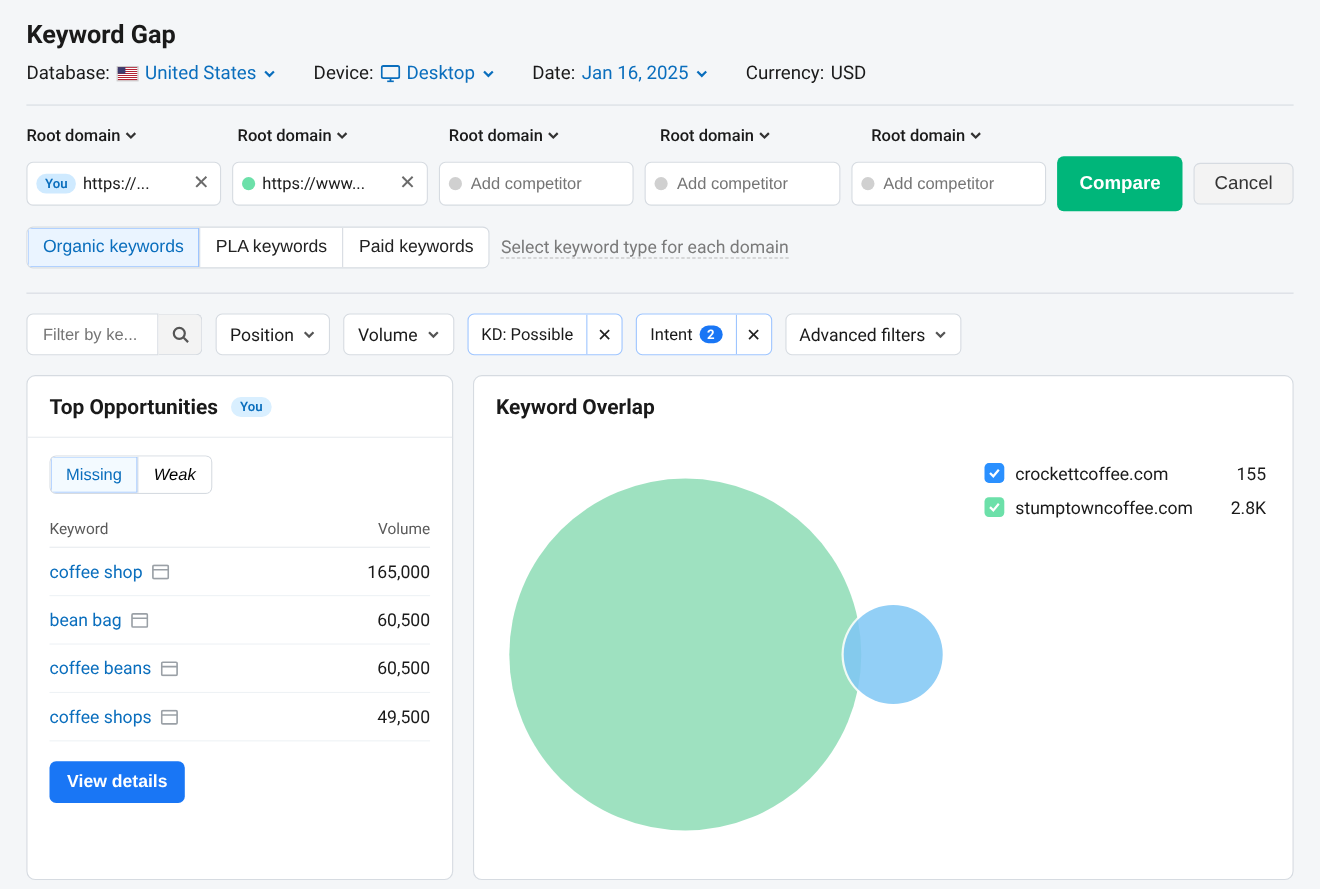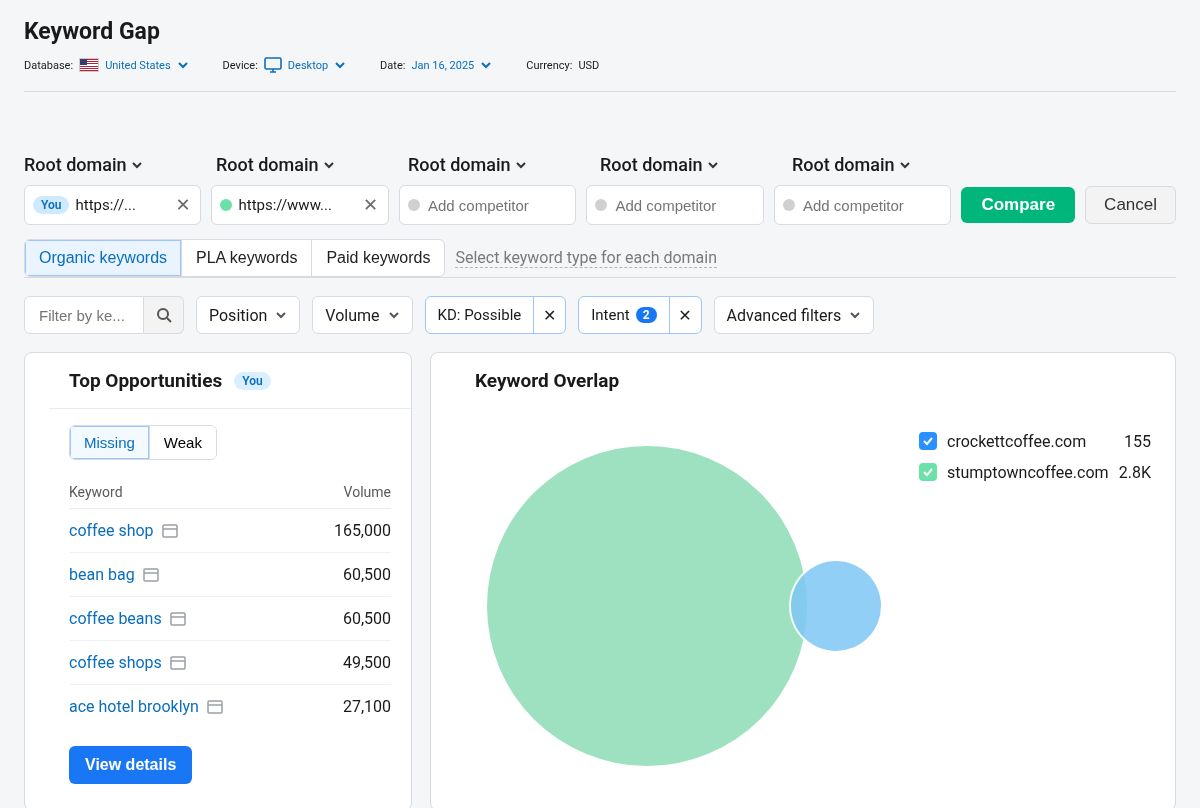--- a/index.html
+++ b/index.html
@@ -35,21 +35,21 @@
   }
   .page-title{
     font-size:23px;
     font-weight:700;
     margin:4px 0 12px 0;
   }
   .meta-row{
     display:flex;
     gap:34px;
     align-items:center;
-    font-size:11px;
+    font-size:17px;
     padding-bottom:18px;
     border-bottom:1px solid var(--border);
   }
   .meta-item{display:flex;align-items:center;gap:6px;}
   .meta-label{color:var(--text);}
   .meta-value{color:var(--link);display:inline-flex;align-items:center;gap:6px;cursor:pointer;}
   .meta-static{color:var(--text);}
   .chev{width:12px;height:12px;display:inline-flex;align-items:center;justify-content:center;}
   .chev svg{width:12px;height:12px;}
 
@@ -57,43 +57,43 @@
   .flag::before{content:"";position:absolute;top:0;left:0;width:40%;height:53.8%;background:#3c3b6e;}
 
   .device-icon{width:18px;height:16px;display:inline-block;}
   .device-icon svg{width:18px;height:16px;}
 
   
   .domains{
     padding:18px 24px 0 24px;
   }
   .domain-labels{display:flex;gap:10px;}
-  .domain-label{width:182px;font-size:18px;font-weight:500;display:flex;align-items:center;gap:4px;cursor:pointer;margin-top:44px;}
+  .domain-label{width:182px;font-size:15px;font-weight:500;display:flex;align-items:center;gap:4px;cursor:pointer;}
   .domain-inputs-row{display:flex;gap:10px;margin-top:10px;align-items:center;}
   .domain-input{
     width:182px;height:40px;border:1px solid var(--border);border-radius:6px;background:#fff;
     display:flex;align-items:center;gap:6px;padding:0 8px;font-size:15px;
   }
   .placeholder{color:#9aa0a6;}
   .you-pill{background:#cfeaff;color:#0a6ebd;font-size:12px;font-weight:600;padding:2px 8px;border-radius:10px;}
   .dot{width:12px;height:12px;border-radius:50%;background:#d0d0d0;flex-shrink:0;}
   .dot.green{background:#6ce0a9;}
   .url-text{flex:1;white-space:nowrap;overflow:hidden;text-overflow:ellipsis;}
   .x-btn{color:#6b6b6b;font-size:18px;line-height:1;cursor:pointer;padding:0 2px;}
 
   .compare-btn{
-    height:36px;padding:0 20px;border-radius:6px;border:none;background:var(--teal-btn);color:#fff;
+    height:50px;padding:0 20px;border-radius:6px;border:none;background:var(--teal-btn);color:#fff;
     font-size:17px;font-weight:600;cursor:pointer;
   }
   .cancel-btn{
     height:38px;padding:0 18px;border-radius:6px;border:1px solid var(--border);background:#f3f3f3;color:#333;
     font-size:17px;cursor:pointer;
   }
 
-  .kw-types{display:flex;align-items:center;gap:10px;margin-top:14px;border-bottom:1px solid var(--border);}
+  .kw-types{display:flex;align-items:center;gap:10px;margin-top:14px;padding-bottom:22px;border-bottom:1px solid var(--border);}
   .seg{display:flex;border:1px solid var(--border);border-radius:6px;overflow:hidden;background:#fff;}
   .seg button{border:none;background:transparent;padding:9px 14px;font-size:16px;cursor:pointer;color:#222;border-right:1px solid var(--border);}
   .seg button:last-child{border-right:none;}
   .seg button.active{background:#eaf4ff;color:#0a6ebd;box-shadow:inset 0 0 0 1px var(--chip-border);}
   .select-type{color:#7a7a7a;border-bottom:1px dashed #b5b5b5;cursor:pointer;font-size:16px;}
 
   
   .filters{display:flex;gap:12px;padding:18px 25px 0 24px;align-items:center;flex-wrap:wrap;}
   .fbox{border:1px solid var(--border);border-radius:6px;background:#fff;height:38px;display:flex;align-items:center;padding:0 12px;gap:8px;font-size:16px;cursor:pointer;}
   .fbox .chev svg path{stroke:#555;}
@@ -102,31 +102,31 @@
   .filter-input-wrap .fbox{border-radius:6px 0 0 6px;}
   .search-btn{width:40px;height:38px;border:1px solid var(--border);border-left:none;border-radius:0 6px 6px 0;background:#f3f3f3;display:flex;align-items:center;justify-content:center;cursor:pointer;}
   .active-filter{border:1px solid var(--chip-border);background:#fff;}
   .active-filter .main{padding:0 12px;height:36px;display:flex;align-items:center;gap:6px;}
   .active-filter{display:flex;border-radius:6px;overflow:hidden;}
   .intent-count{background:var(--blue);color:#fff;border-radius:10px;font-size:12px;font-weight:700;padding:1px 7px;}
   .filter-x{border-left:1px solid var(--chip-border);width:32px;display:flex;align-items:center;justify-content:center;cursor:pointer;font-size:16px;color:#222;}
 
   
   .panels{display:flex;gap:18px;padding:18px 24px 24px 24px;}
-  .card{background:var(--panel);border:1px solid var(--border);border-radius:8px;padding-left:24px;}
+  .card{background:var(--panel);border:1px solid var(--border);border-radius:8px;}
   .opp{width:388px;}
   .overlap{flex:1;}
 
   .card-header{display:flex;align-items:center;gap:12px;padding:16px 20px;border-bottom:1px solid #e8ecef;}
   .card-title{font-size:19px;font-weight:700;}
 
   .opp-body{padding:16px 20px 20px 20px;}
   .mw-seg{display:inline-flex;border:1px solid var(--border);border-radius:6px;overflow:hidden;}
   .mw-seg button{background:#fff;border:none;padding:8px 14px;font-size:15px;cursor:pointer;border-right:1px solid var(--border);}
-  .mw-seg button:last-child{border-right:none;}
+  .mw-seg button:last-child{border-right:none;font-style:italic;}
   .mw-seg button.active{box-shadow:inset 0 0 0 1px var(--chip-border);color:#0a6ebd;background:#f3faff;}
 
   .kv-head{display:flex;justify-content:space-between;color:#5a5a5a;font-size:14px;margin-top:24px;padding-bottom:8px;border-bottom:1px solid #e8ecef;}
   .kv-row{display:flex;justify-content:space-between;align-items:center;padding:12px 0;border-bottom:1px solid #eef2f5;font-size:16px;}
   .kv-row a{color:var(--link);text-decoration:none;display:inline-flex;align-items:center;gap:8px;}
   .serp-icon{width:16px;height:14px;display:inline-flex;}
   .serp-icon svg{width:16px;height:14px;}
 
   .view-details{margin-top:18px;background:var(--blue);color:#ffffff;border:none;border-radius:6px;padding:10px 16px;font-size:16px;font-weight:600;cursor:pointer;}
 
@@ -384,32 +384,20 @@
         <a href="#">
             <span>coffee shops</span>
             <span class="serp-icon">
               <svg viewBox="0 0 16 14">
                 <rect x="1" y="1" width="14" height="12" rx="1" fill="none" stroke="#9aa0a6" stroke-width="1.5"></rect>
                 <path d="M1 5h14" stroke="#9aa0a6" stroke-width="1.5"></path>
               </svg>
             </span>
           </a>
         <span>49,500</span>
-      </div>
-      <div class="kv-row" style="border-bottom:none;">
-        <a href="#">
-            <span>ace hotel brooklyn</span>
-            <span class="serp-icon">
-              <svg viewBox="0 0 16 14">
-                <rect x="1" y="1" width="14" height="12" rx="1" fill="none" stroke="#9aa0a6" stroke-width="1.5"></rect>
-                <path d="M1 5h14" stroke="#9aa0a6" stroke-width="1.5"></path>
-              </svg>
-            </span>
-          </a>
-        <span>27,100</span>
       </div>
       <button class="view-details">View details</button>
     </div>
   </div>
 
   <div class="card overlap">
     <div class="card-header" style="border-bottom:none;">
       <span class="card-title">Keyword Overlap</span>
     </div>
     <div class="overlap-body">

